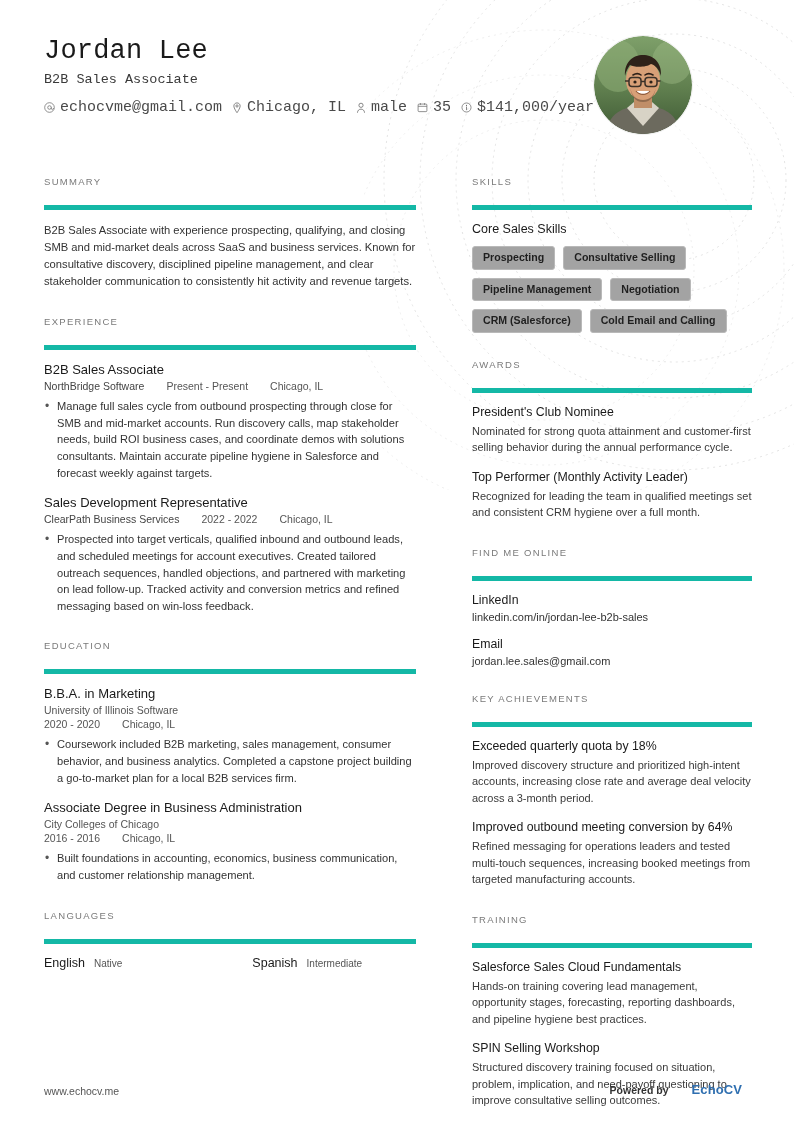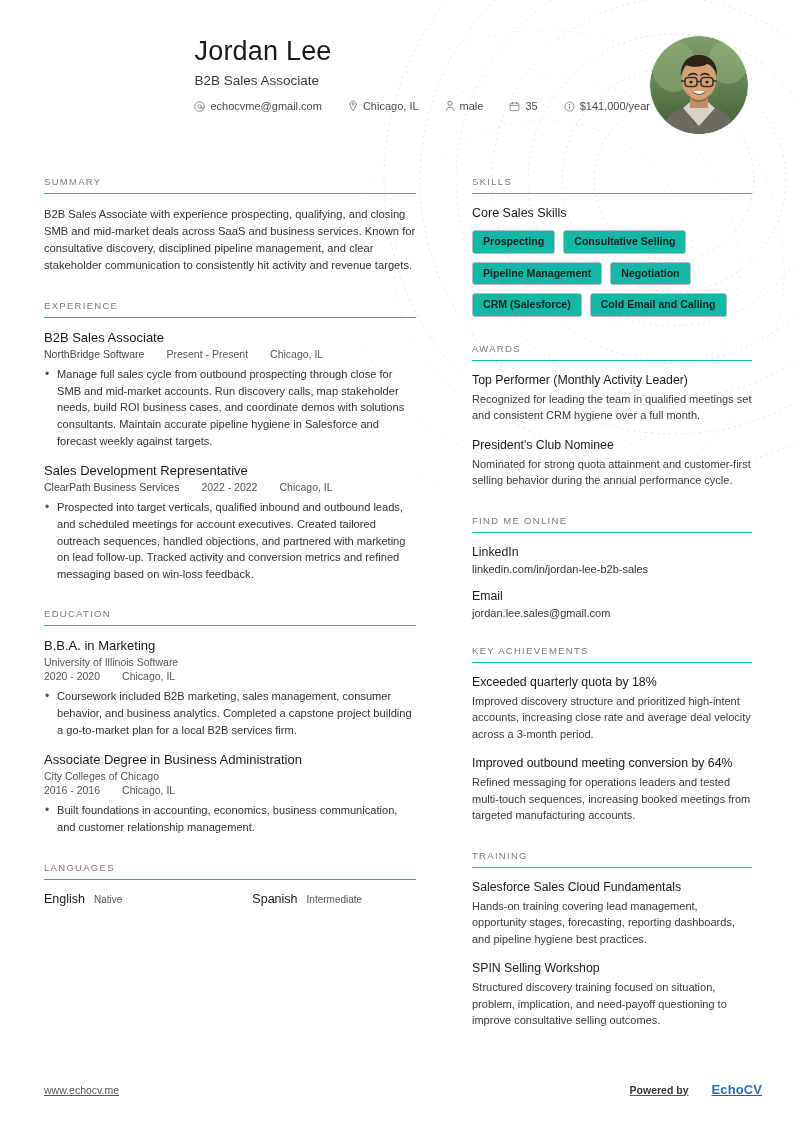--- a/index.html
+++ b/index.html
@@ -27,41 +27,42 @@
     width: 620px;
     height: 620px;
     pointer-events: none;
     z-index: 0;
   }
   .content { position: relative; z-index: 2; }
 
   
   .header {
     display: flex;
-    justify-content: flex-end;
+    justify-content: flex-start;
     align-items: flex-start;
+    font-family: Liberation Mono, monospace;
   }
   .name {
     font-size: 27px;
     font-weight: 400;
     color: #1a1a1a;
     letter-spacing: .2px;
     margin: 0 0 6px 0;
   }
   .role {
     font-size: 13.5px;
     color: #3a3a3a;
     margin: 0 0 12px 0;
   }
   .contact-row {
     display: flex;
     flex-wrap: wrap;
     align-items: center;
-    gap: 26px;
-    font-size: 11px;
+    gap: 10px;
+    font-size: 15px;
     color: #4a4a4a;
   }
   .contact-item { display: flex; align-items: center; gap: 5px; }
   .contact-item svg { display: block; }
   .photo {
     width: 98px;
     height: 98px;
     border-radius: 50%;
     overflow: hidden;
     flex: 0 0 auto;
@@ -77,22 +78,22 @@
     margin-top: 42px;
   }
   .col-left { width: 372px; flex: 0 0 372px; }
   .col-right { width: 280px; flex: 0 0 280px; }
 
   .sec-title {
     font-size: 9.5px;
     letter-spacing: 1.3px;
     color: #7a7a7a;
     text-transform: uppercase;
-    padding-bottom: 6px;
-    border-bottom: 1px solid #14b8a6;
+    padding-bottom: 18px;
+    border-bottom: 5px solid #14b8a6;
     margin: 0 0 12px 0;
     font-weight: 400;
   }
   .section { margin-bottom: 26px; }
 
   .para {
     font-size: 11.2px;
     line-height: 1.52;
     color: #333;
     margin: 0;
@@ -154,21 +155,21 @@
     font-weight: 400;
   }
   .chips { display: flex; flex-wrap: wrap; gap: 8px; }
   .chip {
     border: 1px solid #b9b9b9;
     border-radius: 3px;
     padding: 5px 10px;
     font-size: 10.6px;
     color: #1f1f1f;
     font-weight: 700;
-    background: #14b8a6;
+    background: #a3a3a3;
     line-height: 1.1;
   }
 
   
   .block { margin-bottom: 14px; }
   .block:last-child { margin-bottom: 0; }
   .block-title {
     font-size: 12.3px;
     color: #1a1a1a;
     margin: 0 0 4px 0;
@@ -183,29 +184,28 @@
   .link-text {
     font-size: 11px;
     color: #333;
     margin: 0;
   }
 
   
   .footer {
     position: absolute;
     left: 44px;
-    right: 32px;
+    right: 52px;
     bottom: 26px;
     display: flex;
     justify-content: space-between;
-    align-items: center;
+    align-items: flex-end;
     font-size: 10.5px;
     color: #555;
     z-index: 3;
-    text-decoration: underline;
   }
   .powered { display: flex; align-items: center; gap: 23px; }
   .powered .brand {
     font-weight: 700;
     font-size: 13px;
     color: #2f6fb0;
     letter-spacing: .1px;
   }
   .powered .by { color: #333; font-weight: 700; font-size: 10.5px; }
 </style>
@@ -434,26 +434,26 @@
             <span class="chip">Pipeline Management</span>
             <span class="chip">Negotiation</span>
             <span class="chip">CRM (Salesforce)</span>
             <span class="chip">Cold Email and Calling</span>
           </div>
         </div>
 
         <div class="section">
           <div class="sec-title">AWARDS</div>
           <div class="block">
+            <div class="block-title">President's Club Nominee</div>
+            <p class="block-text">Nominated for strong quota attainment and customer-first selling behavior during the annual performance cycle.</p>
+          </div>
+          <div class="block">
             <div class="block-title">Top Performer (Monthly Activity Leader)</div>
             <p class="block-text">Recognized for leading the team in qualified meetings set and consistent CRM hygiene over a full month.</p>
-          </div>
-          <div class="block">
-            <div class="block-title">President's Club Nominee</div>
-            <p class="block-text">Nominated for strong quota attainment and customer-first selling behavior during the annual performance cycle.</p>
           </div>
         </div>
 
         <div class="section">
           <div class="sec-title">FIND ME ONLINE</div>
           <div class="block">
             <div class="block-title">LinkedIn</div>
             <p class="link-text">linkedin.com/in/jordan-lee-b2b-sales</p>
           </div>
           <div class="block">

